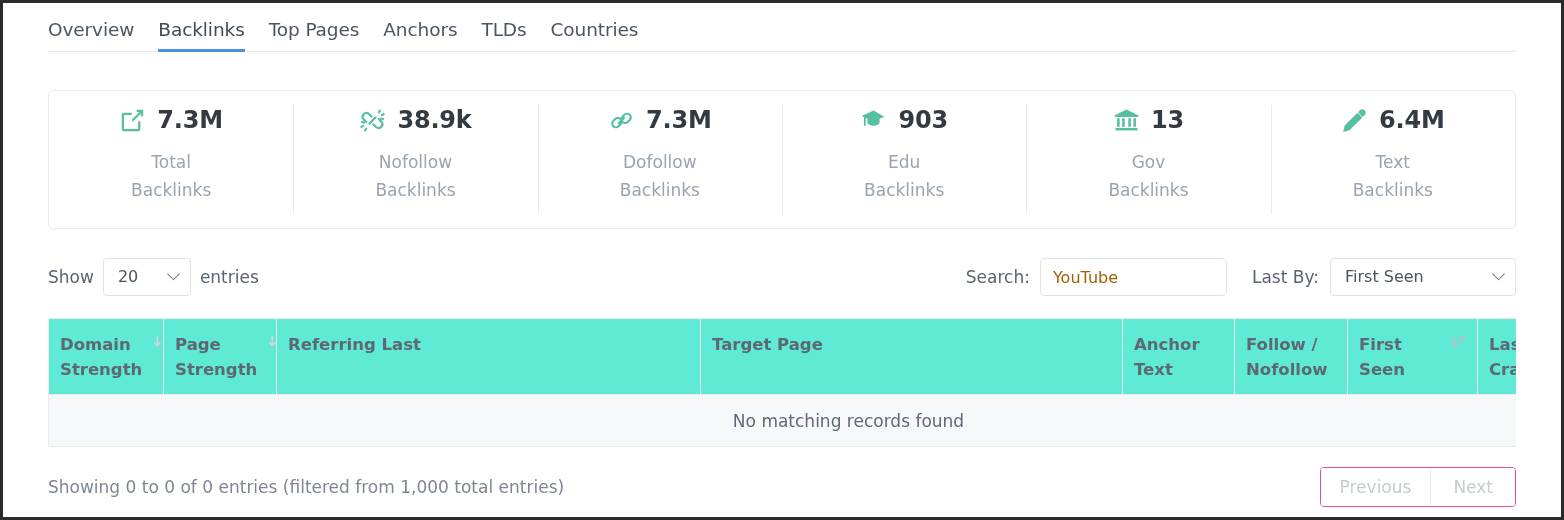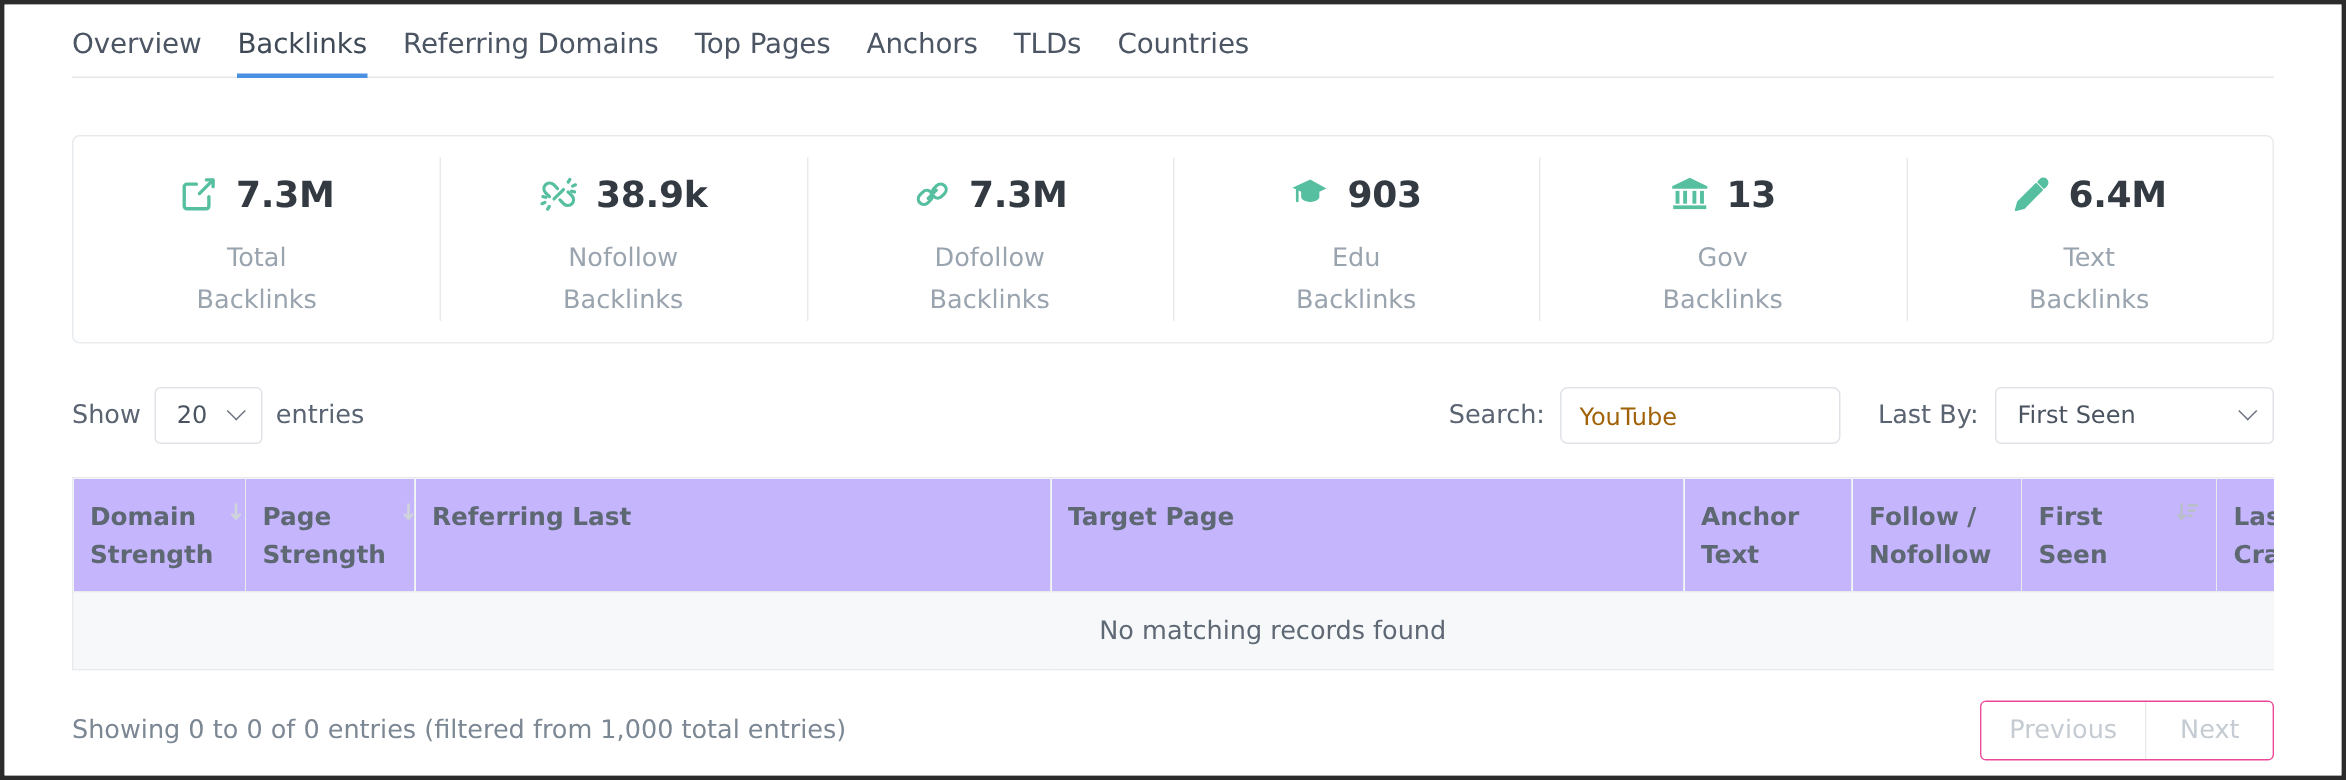--- a/index.html
+++ b/index.html
@@ -63,21 +63,21 @@
     background: #fff;
     display: flex;
     height: 139px;
     align-items: stretch;
   }
   .stat {
     flex: 1 1 0;
     display: flex;
     flex-direction: column;
     align-items: center;
-    justify-content: flex-end;
+    justify-content: flex-start;
     position: relative;
     padding: 14px 4px;
   }
   .stat + .stat::before {
     content: "";
     position: absolute;
     left: 0; top: 14px; bottom: 14px;
     width: 1px;
     background: #e8ebee;
   }
@@ -146,21 +146,21 @@
     content: "";
     position: absolute;
     right: 13px; top: 50%;
     margin-top: -3px;
     width: 8px; height: 8px;
     border-right: 1.8px solid #6b7280;
     border-bottom: 1.8px solid #6b7280;
     transform: translateY(-50%) rotate(45deg);
     pointer-events: none;
   }
-  .sel.entries { width: 72px; }
+  .sel.entries { width: 88px; }
   .sel.sortby { width: 186px; padding-right: 34px; }
   .search-input {
     border: 1px solid #dfe3e8;
     border-radius: 5px;
     height: 38px;
     width: 187px;
     font-family: inherit;
     font-size: 16px;
     color: #a16207;
     padding: 0 12px;
@@ -184,21 +184,21 @@
   table.dt thead th {
     border: 1px solid #e8ebee;
     border-top: 1px solid #e8ebee;
     vertical-align: top;
     text-align: left;
     padding: 13px 11px 12px 11px;
     font-size: 16.5px;
     font-weight: bold;
     color: #5e6873;
     line-height: 1.52;
-    background: #c4b5fd;
+    background: #5eead4;
     height: 69px;
     cursor: pointer;
     position: relative;
   }
   .th-inner {
     display: flex;
     align-items: flex-start;
     gap: 8px;
     justify-content: space-between;
   }
@@ -244,21 +244,20 @@
 </style>
 </head>
 <body>
 
 <div id="root">
  <div class="inner">
 
   <div class="tabs" id="tabbar">
         <div class="tab">Overview</div>
         <div class="tab active">Backlinks</div>
-        <div class="tab">Referring Domains</div>
         <div class="tab">Top Pages</div>
         <div class="tab">Anchors</div>
         <div class="tab">TLDs</div>
         <div class="tab">Countries</div>
       </div>
 
   <div class="stats-card" id="statscard">
         <div class="stat">
           <div class="stat-top">
             <span class="stat-icon"><svg width="27" height="27" viewBox="0 0 24 24" fill="none" stroke="#56bfa0" stroke-width="2" stroke-linecap="round" stroke-linejoin="round">

